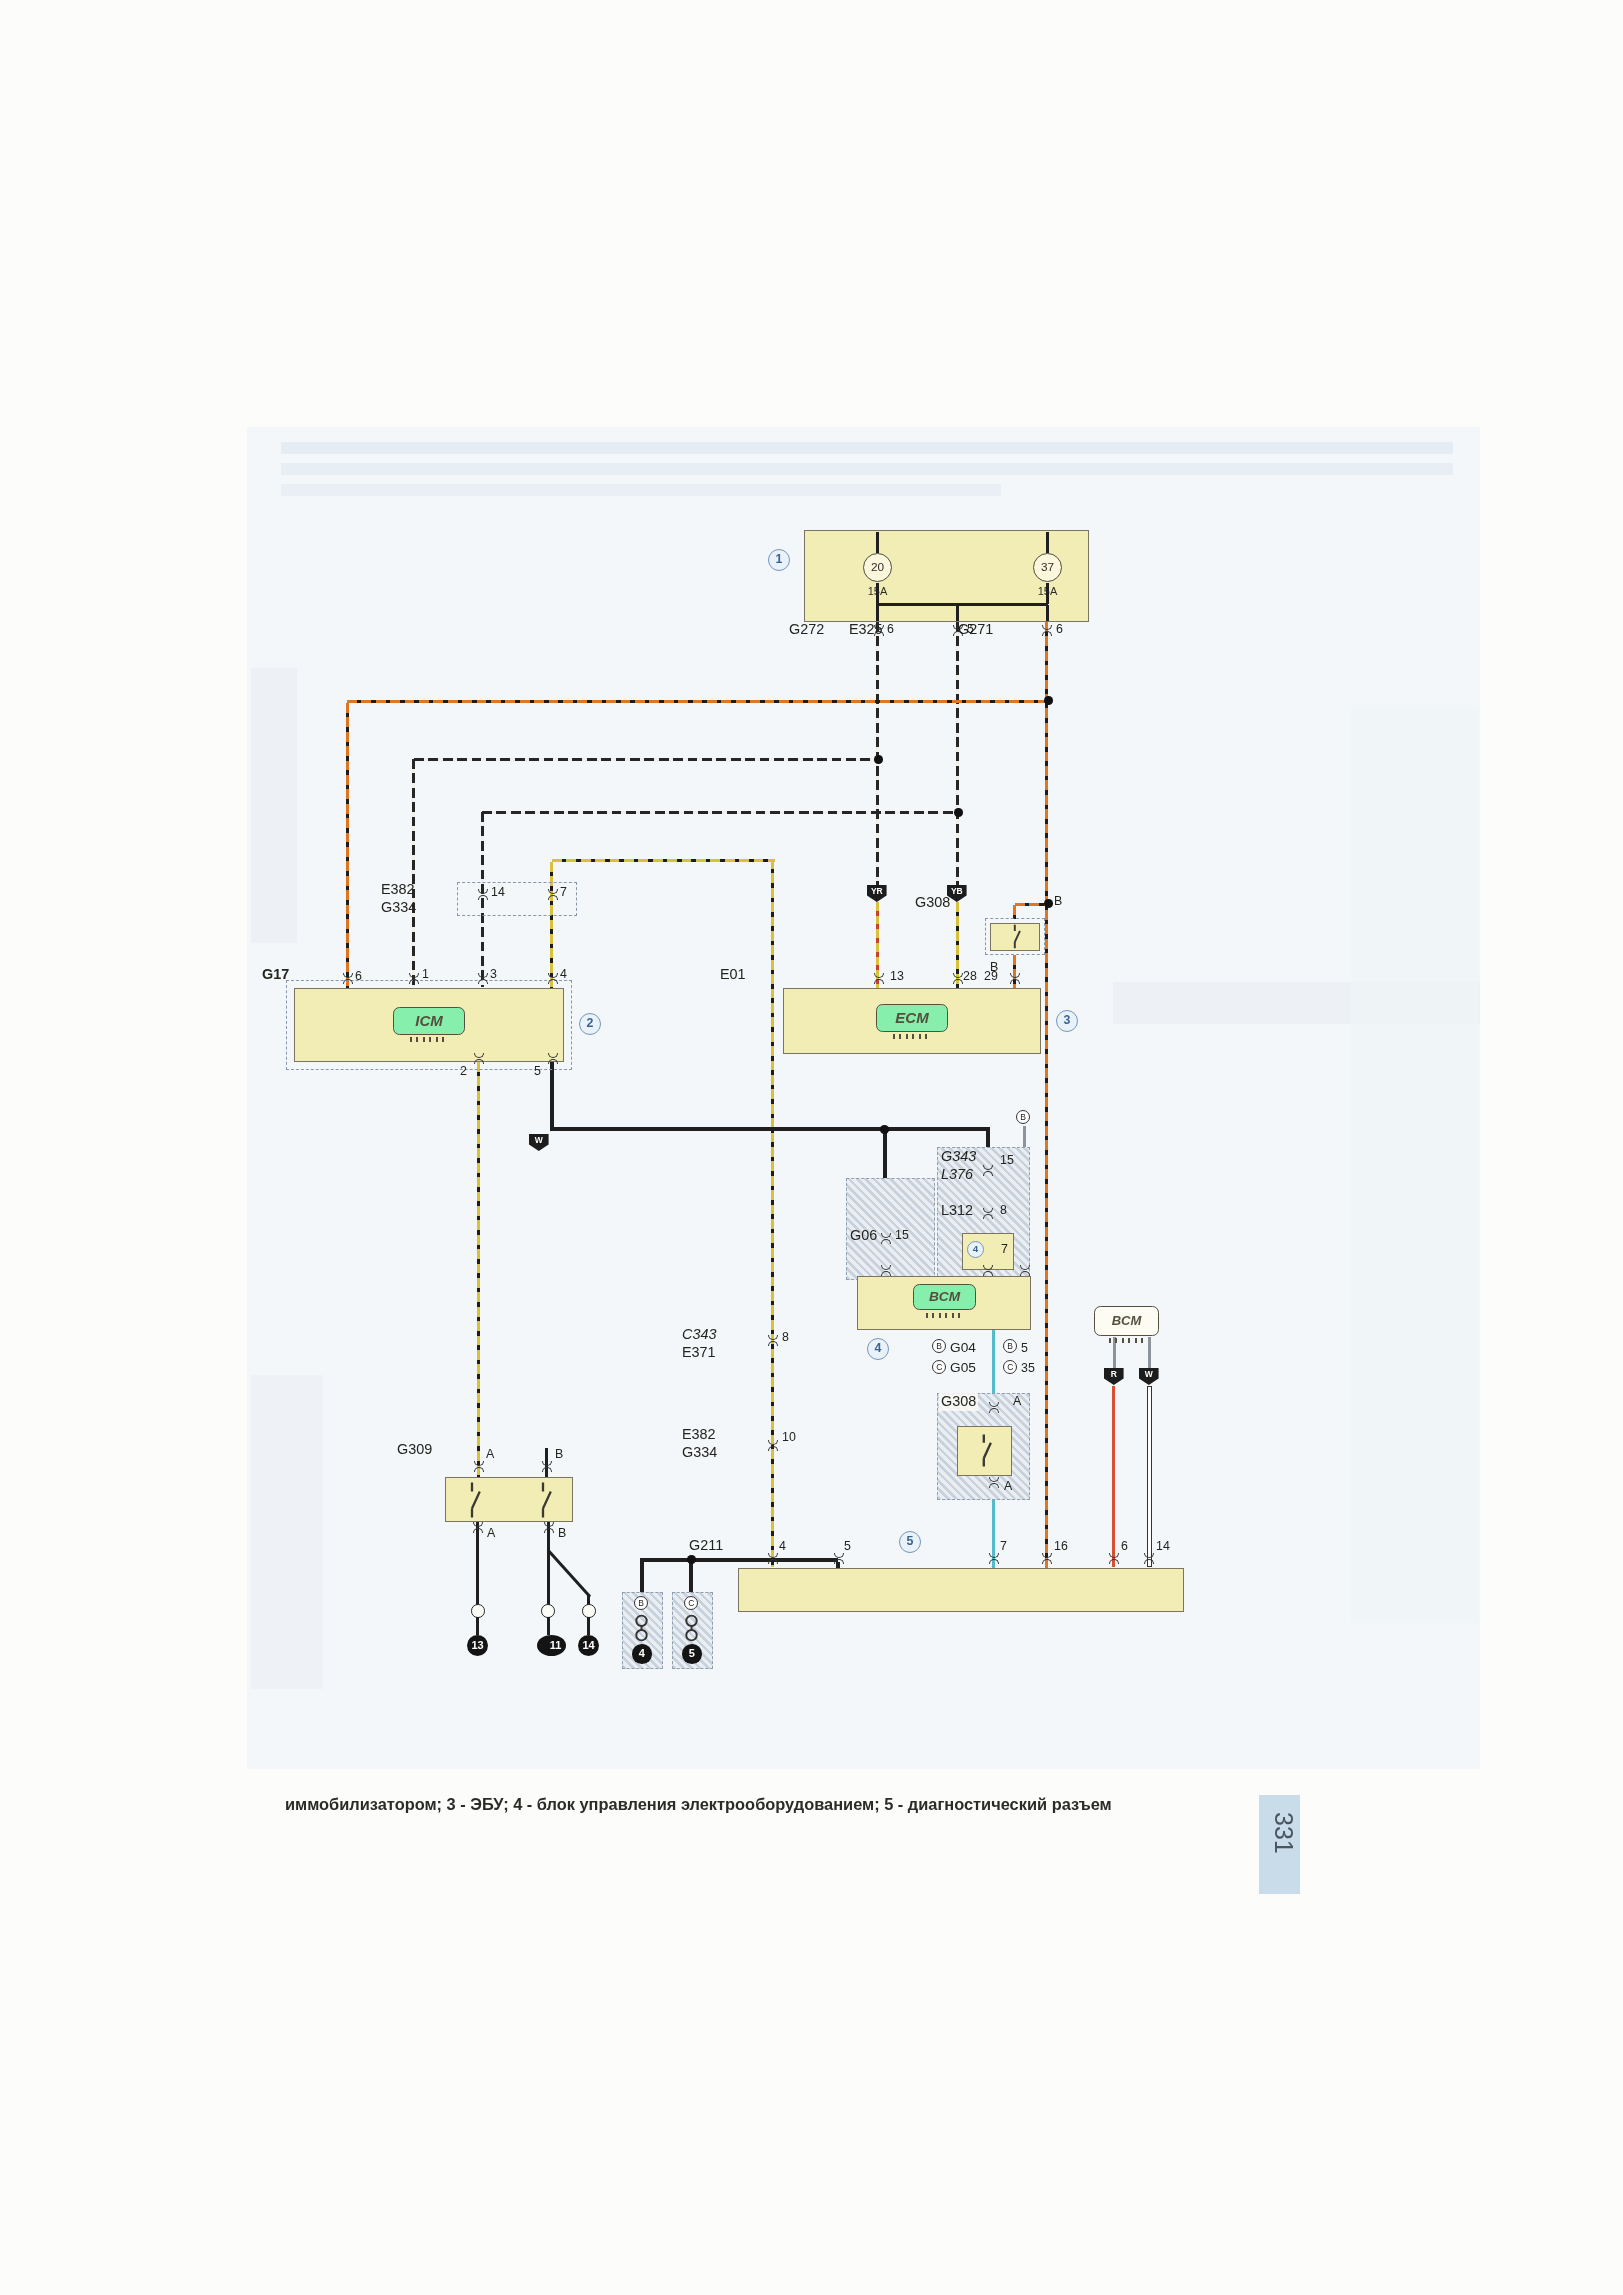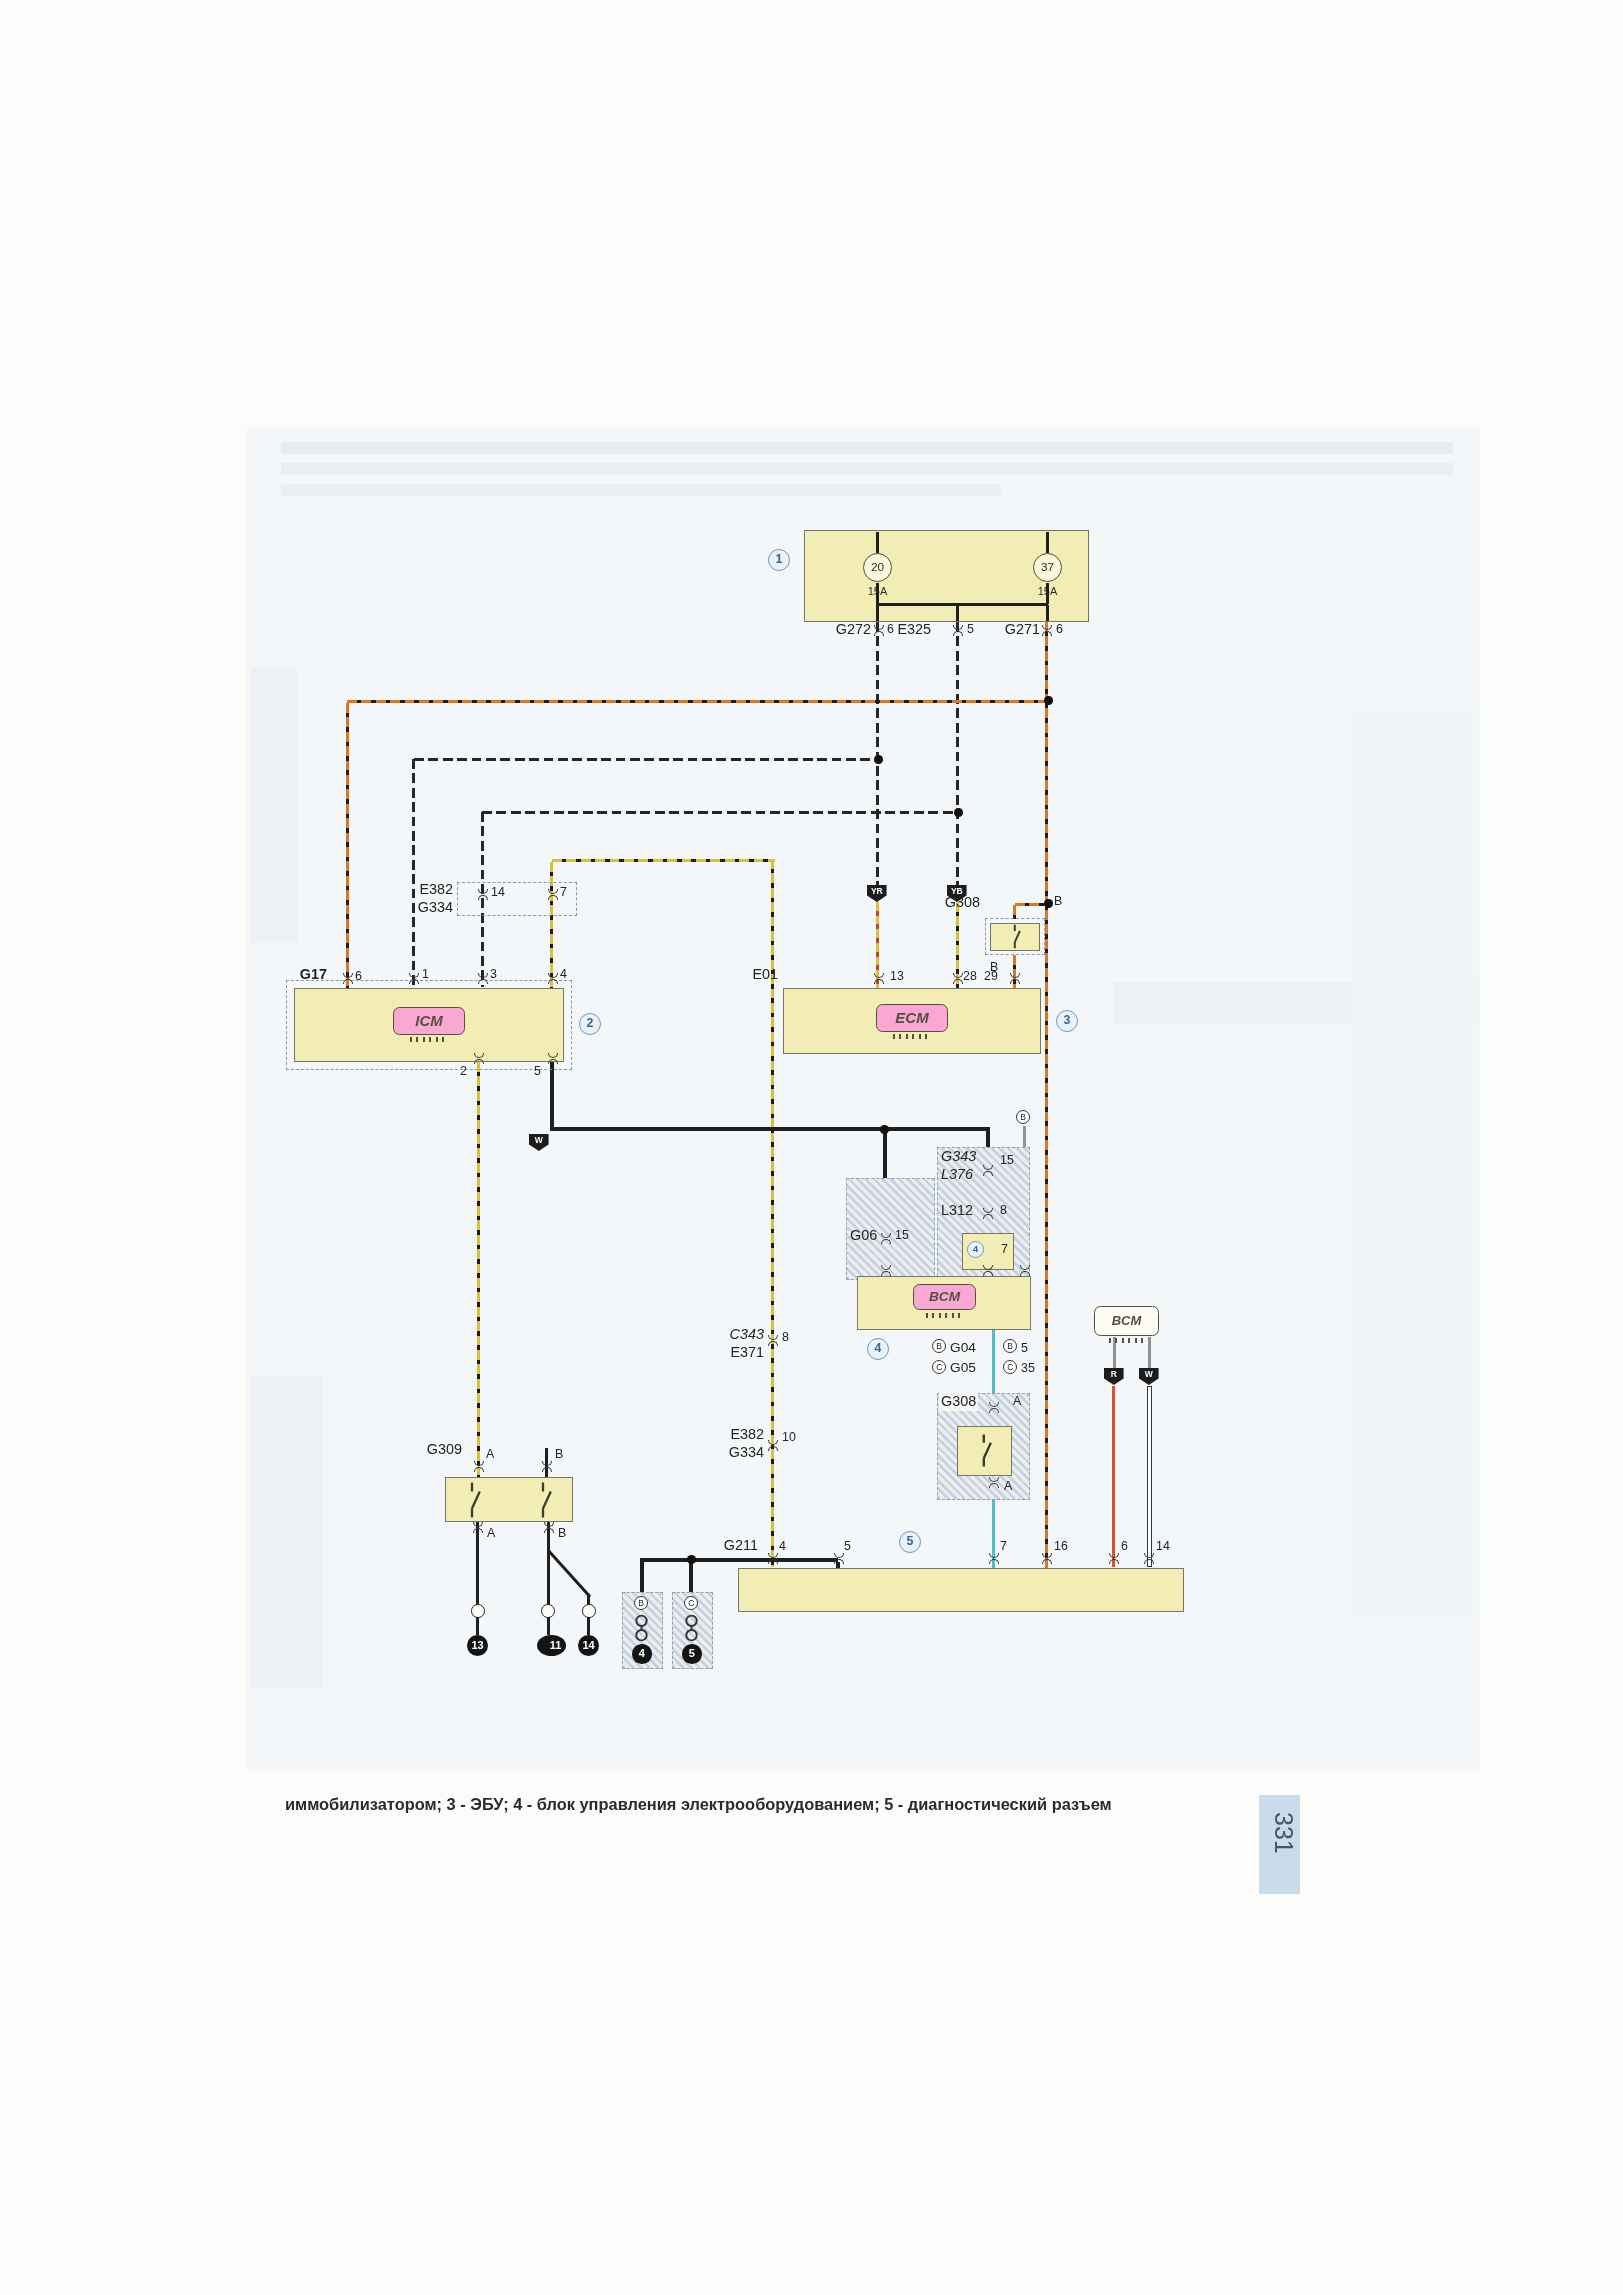--- a/index.html
+++ b/index.html
@@ -1,37 +1,37 @@
 <!DOCTYPE html>
 <html style="font-size:10.5px"><head>
 <meta charset="utf-8">
 <style>
   html,body{margin:0;padding:0;background:#e9e9e9;}
   #page{position:relative;width:1624px;height:2295px;background:#fcfcfa;overflow:hidden;
         font-family:"Liberation Sans",sans-serif;}
   .ghost{position:absolute;}
   .lbl{position:absolute;font:14.4px/17.7px "Liberation Sans",sans-serif;color:#24241f;white-space:nowrap;}
-  .lbl.r{text-align:right;}
+  .lbl.r{text-align:left;}
   .lbl.it{font-style:italic;}
   .pin{position:absolute;font:12.4px/14.4px "Liberation Sans",sans-serif;color:#24241f;white-space:nowrap;}
   .badge{position:absolute;width:22px;height:22px;border-radius:50%;border:1.3px solid #7496bb;
          background:#eaf2f9;color:#3a648f;font:bold 12.4px/19.6px "Liberation Sans",sans-serif;
          text-align:center;box-sizing:border-box;}
   .badge.sm{width:17px;height:17px;font-size:9.8px;line-height:14.4px;}
   .kbadge{position:absolute;width:21px;height:21px;border-radius:50%;background:#141414;color:#fff;
           font:bold 11px/21px "Liberation Sans",sans-serif;text-align:center;}
   .cletter{position:absolute;width:14.4px;height:14.4px;border-radius:50%;border:1px solid #333;
            background:#fff;color:#222;font:8.5px/12.4px "Liberation Sans",sans-serif;text-align:center;box-sizing:border-box;}
   .tag{position:absolute;background:#1c1c1c;color:#fff;font:bold 8.5px/12.4px "Liberation Sans",sans-serif;
        text-align:center;width:19.6px;height:17px;clip-path:polygon(0 0,100% 0,100% 62%,50% 100%,0 62%);}
   .box{position:absolute;background:#f2edb4;border:1.3px solid #7a7460;box-sizing:border-box;}
   .dashbox{position:absolute;border:1.3px dashed #8a97a8;box-sizing:border-box;}
   .hatch{position:absolute;background:repeating-linear-gradient(45deg,#c9d2dc 0 2.6px,#e9eef3 2.6px 5.9px);
          border:1px dashed #90a0b2;box-sizing:border-box;}
-  .logo{position:absolute;border:1.6px solid #55503e;border-radius:6.5px;background:#f9a8d4;color:#55503e;
+  .logo{position:absolute;border:1.6px solid #55503e;border-radius:6.5px;background:#86efac;color:#55503e;
         font:bold italic 15px/25px "Liberation Sans",sans-serif;text-align:center;box-sizing:border-box;}
   .comb{position:absolute;height:5.2px;background:repeating-linear-gradient(90deg,#55503e 0 2px,transparent 2px 6.5px);}
   .dot{position:absolute;width:8.5px;height:8.5px;border-radius:50%;background:#111;}
   .conn{position:absolute;width:13px;height:11px;}
   .conn::before{content:"";position:absolute;left:1.3px;top:0;width:7.9px;height:3.9px;border:1.6px solid #333;
                 border-top:none;border-radius:0 0 5.2px 5.2px;}
   .conn::after{content:"";position:absolute;left:1.3px;top:5.9px;width:7.9px;height:3.9px;border:1.6px solid #333;
                border-bottom:none;border-radius:5.2px 5.2px 0 0;}
   .gcirc{position:absolute;width:13.7px;height:13.7px;border-radius:50%;border:1.6px solid #222;
          background:#fdfdf8;box-sizing:border-box;}

